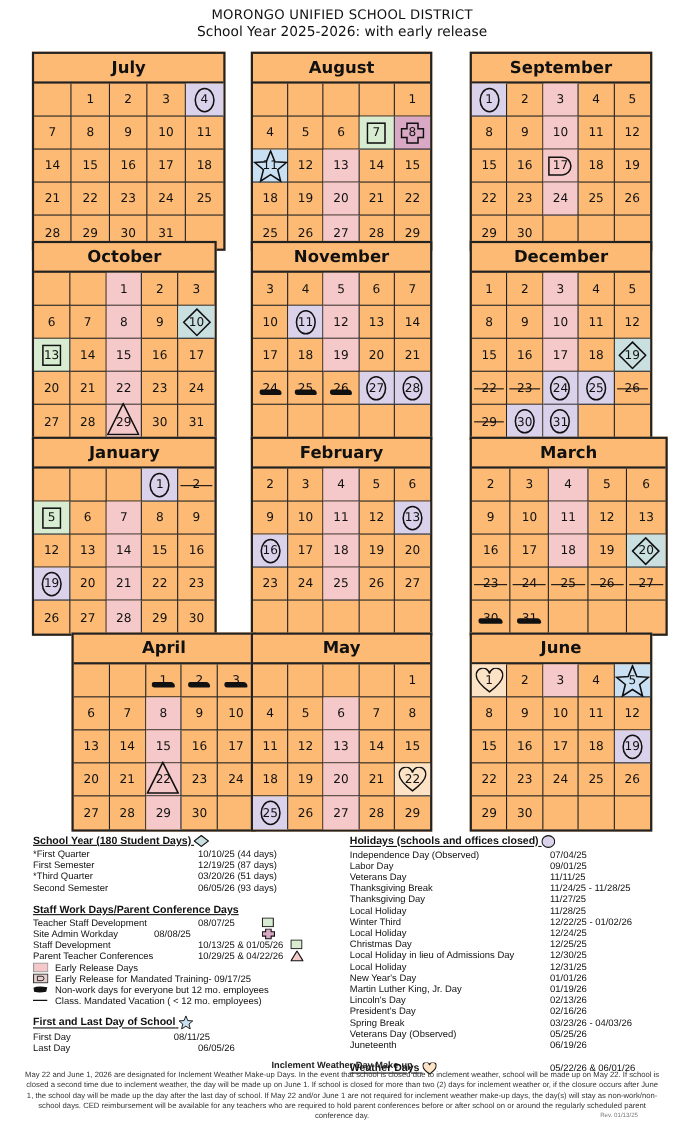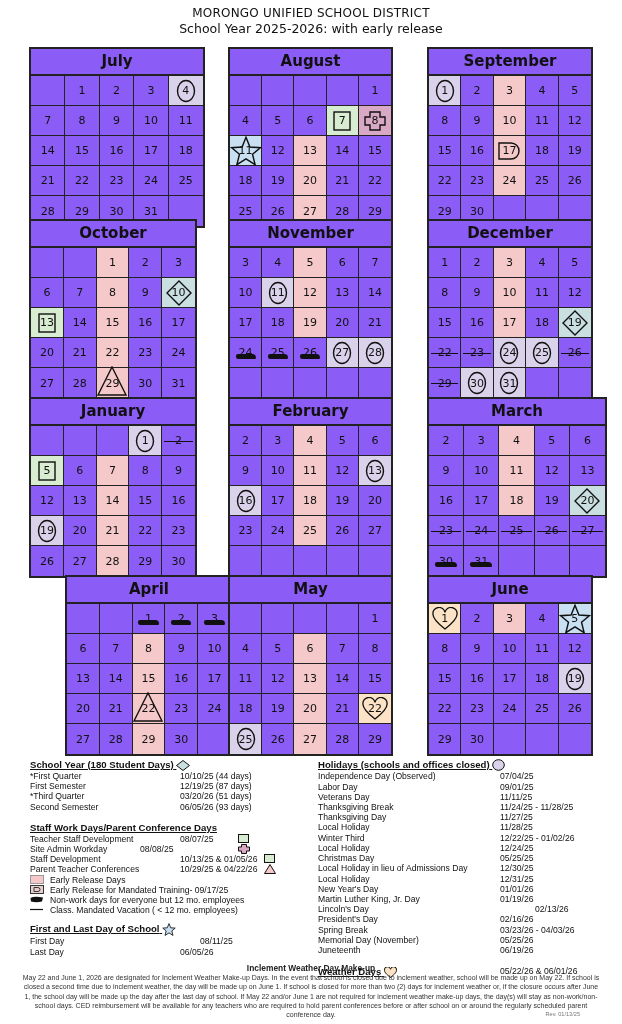--- a/index.html
+++ b/index.html
@@ -1,19 +1,19 @@
 <!DOCTYPE html>
 <html><head>
 <meta charset="utf-8">
 <style>
   html,body{margin:0;padding:0;background:#fff;}
   body{width:622px;height:1024px;position:relative;overflow:hidden;font-family:"DejaVu Sans",sans-serif;color:#111;}
   .hdr{position:absolute;left:0;top:6px;width:622px;text-align:center;font-size:12.5px;line-height:15px;}
   .hdr .l1{font-size:12px;letter-spacing:0.2px;}
-  .month{position:absolute;border:2px solid #222;box-sizing:border-box;background:#8b5cf6;}
+  .month{position:absolute;border:2px solid #222;box-sizing:border-box;background:#fdba74;}
   .month .mt{height:25px;border-bottom:2px solid #222;text-align:center;font-size:15px;line-height:25px;font-weight:bold;font-family:"DejaVu Sans",sans-serif;}
   .month .grid{display:grid;grid-template-columns:repeat(5,1fr);}
   .cell{border-right:1.5px solid #222;border-bottom:1.5px solid #222;box-sizing:border-box;height:30px;display:flex;align-items:center;justify-content:center;font-size:11px;position:relative;}
   .cell:nth-child(5n){border-right:none;}
   .cell.lastrow{border-bottom:none;}
   .er{background:#f5c9c9;}
   .hol{background:#d9d2ea;}
   .sd{background:#d8ecd1;}
   .adm{background:#d8a8c4;}
   .first{background:#c9dff2;}
@@ -1095,21 +1095,21 @@
 
   <div style="height:8px"></div>
   <div class="h">
     <span>First and Last Day of School</span>
     <svg class="sw" width="14" height="13" viewBox="0 0 24 23">
         <polygon points="12,1 15,8.5 23,9 17,14 19,22 12,17.5 5,22 7,14 1,9 9,8.5" fill="#c9dff2" stroke="#111" stroke-width="1.5"></polygon>
       </svg>
   </div>
   <div id="fl-items">
       <div class="row">
-        <span style="width: 170px;">First Day</span>
+        <span style="width: 128px;">First Day</span>
         <span>08/11/25</span>
       </div>
       <div class="row">
         <span style="width: 150px;">Last Day</span>
         <span>06/05/26</span>
       </div>
     </div>
 </div>
 
 <div class="legend" style="left:318px;top:759px;width:290px;">
@@ -1147,52 +1147,52 @@
       <div class="row">
         <span style="width: 182px;">Winter Third</span>
         <span>12/22/25 - 01/02/26</span>
       </div>
       <div class="row">
         <span style="width: 182px;">Local Holiday</span>
         <span>12/24/25</span>
       </div>
       <div class="row">
         <span style="width: 182px;">Christmas Day</span>
-        <span>05/25/25</span>
+        <span>12/25/25</span>
       </div>
       <div class="row">
         <span style="width: 182px;">Local Holiday in lieu of Admissions Day</span>
         <span>12/30/25</span>
       </div>
       <div class="row">
         <span style="width: 182px;">Local Holiday</span>
         <span>12/31/25</span>
       </div>
       <div class="row">
         <span style="width: 182px;">New Year's Day</span>
         <span>01/01/26</span>
       </div>
       <div class="row">
         <span style="width: 182px;">Martin Luther King, Jr. Day</span>
         <span>01/19/26</span>
       </div>
       <div class="row">
-        <span style="width: 217px;">Lincoln's Day</span>
+        <span style="width: 182px;">Lincoln's Day</span>
         <span>02/13/26</span>
       </div>
       <div class="row">
         <span style="width: 182px;">President's Day</span>
         <span>02/16/26</span>
       </div>
       <div class="row">
         <span style="width: 182px;">Spring Break</span>
         <span>03/23/26 - 04/03/26</span>
       </div>
       <div class="row">
-        <span style="width: 182px;">Memorial Day (November)</span>
+        <span style="width: 182px;">Veterans Day (Observed)</span>
         <span>05/25/26</span>
       </div>
       <div class="row">
         <span style="width: 182px;">Juneteenth</span>
         <span>06/19/26</span>
       </div>
     </div>
   <div class="row" style="margin-top:11px">
     <span class="h" style="width:182px"><span>Weather Days</span>
       <svg class="sw" width="13" height="11" viewBox="0 0 26 22">

